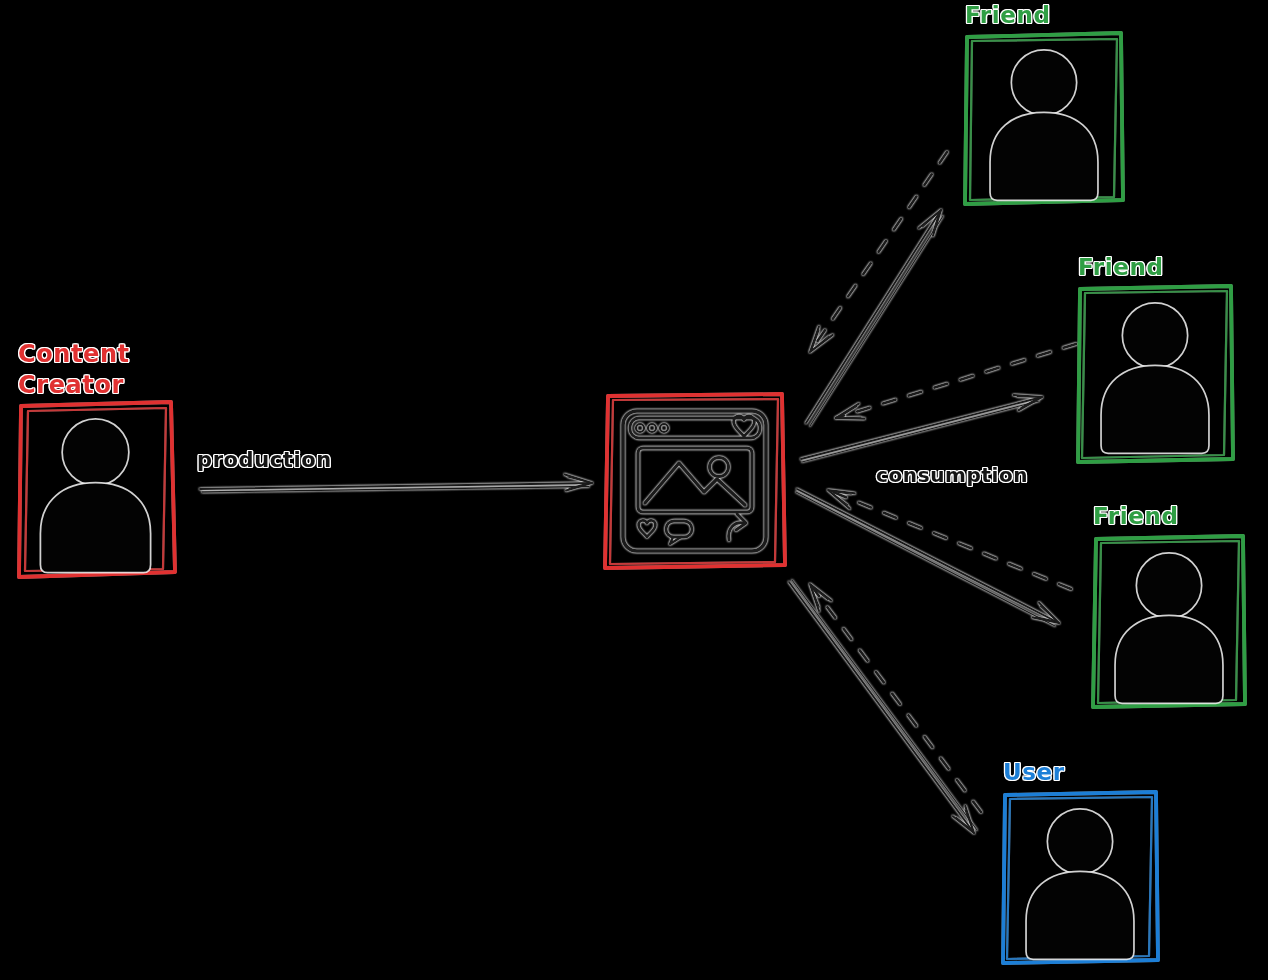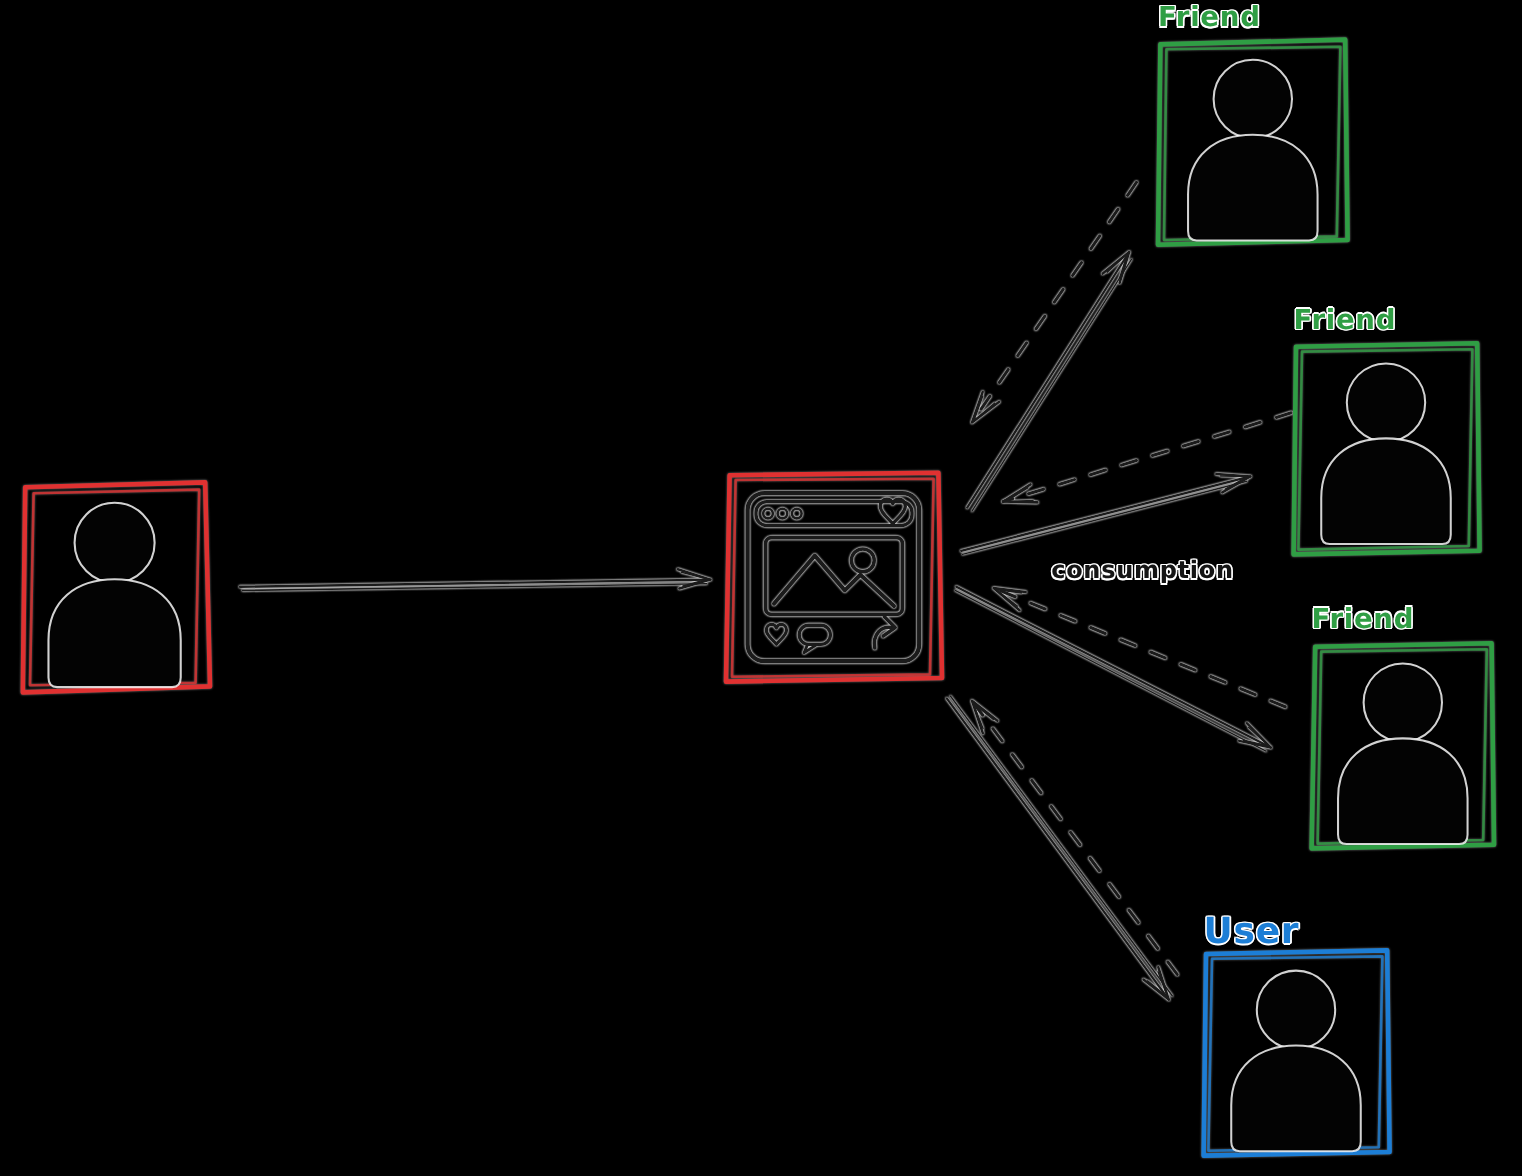--- a/index.html
+++ b/index.html
@@ -18,21 +18,21 @@
   .frame.red{stroke:var(--red);} .frame.green{stroke:var(--green);} .frame.blue{stroke:var(--blue);}
 
   .person-shape .pp{fill:#030303;stroke:rgba(255,255,255,.82);stroke-width:1.2;}
 
   
   .label{position:absolute;font-weight:700;letter-spacing:.6px;white-space:nowrap;
          text-shadow:-1.3px 0 0 #fff,1.3px 0 0 #fff,0 -1.3px 0 #fff,0 1.3px 0 #fff,
                      -1px -1px 0 #fff,1px -1px 0 #fff,-1px 1px 0 #fff,1px 1px 0 #fff;}
   .label.red{color:var(--red);font-size:24px;line-height:31px;}
   .label.green{color:var(--green);font-size:23px;}
-  .label.blue{color:var(--blue);font-size:30px;}
+  .label.blue{color:var(--blue);font-size:23px;}
   .label.inky{color:#151515;font-size:21px;}
 </style>
 </head>
 <body>
 
 <div class="stage">
 
   <svg width="1268" height="980" viewBox="0 0 1268 980">
     <defs>
 
@@ -140,24 +140,29 @@
         <rect class="ink" x="666" y="521" width="26" height="16" rx="8" stroke-width="2.8"></rect>
         <path class="ink" stroke-width="2.4" d="M 673,537 L 670,544 L 681,537"></path>
       </g>
       <g>
         <path class="ink" stroke-width="3" d="M 729,540 C 727,529 734,521 744,523"></path>
         <path class="ink" stroke-width="3" d="M 737,514 L 746,523 L 736,530"></path>
       </g>
     </g>
   </svg>
 
+  <div class="label red" style="left:18px;top:339px;width:158px;">
+    <div>Content</div>
+    <div>Creator</div>
+  </div>
 
   <div class="label green" style="left:965px;top:2px;width:158px;">Friend</div>
 
   <div class="label green" style="left:1078px;top:254px;width:155px;">Friend</div>
 
   <div class="label green" style="left:1093px;top:503px;width:152px;">Friend</div>
 
   <div class="label blue" style="left:1003px;top:759px;width:155px;">User</div>
 
+  <div class="label inky" style="left:197px;top:448px;width:280px;text-align:left;">production</div>
 
   <div class="label inky" style="left:876px;top:463px;width:160px;font-size:20px;">consumption</div>
 </div>
 
 </body></html>

